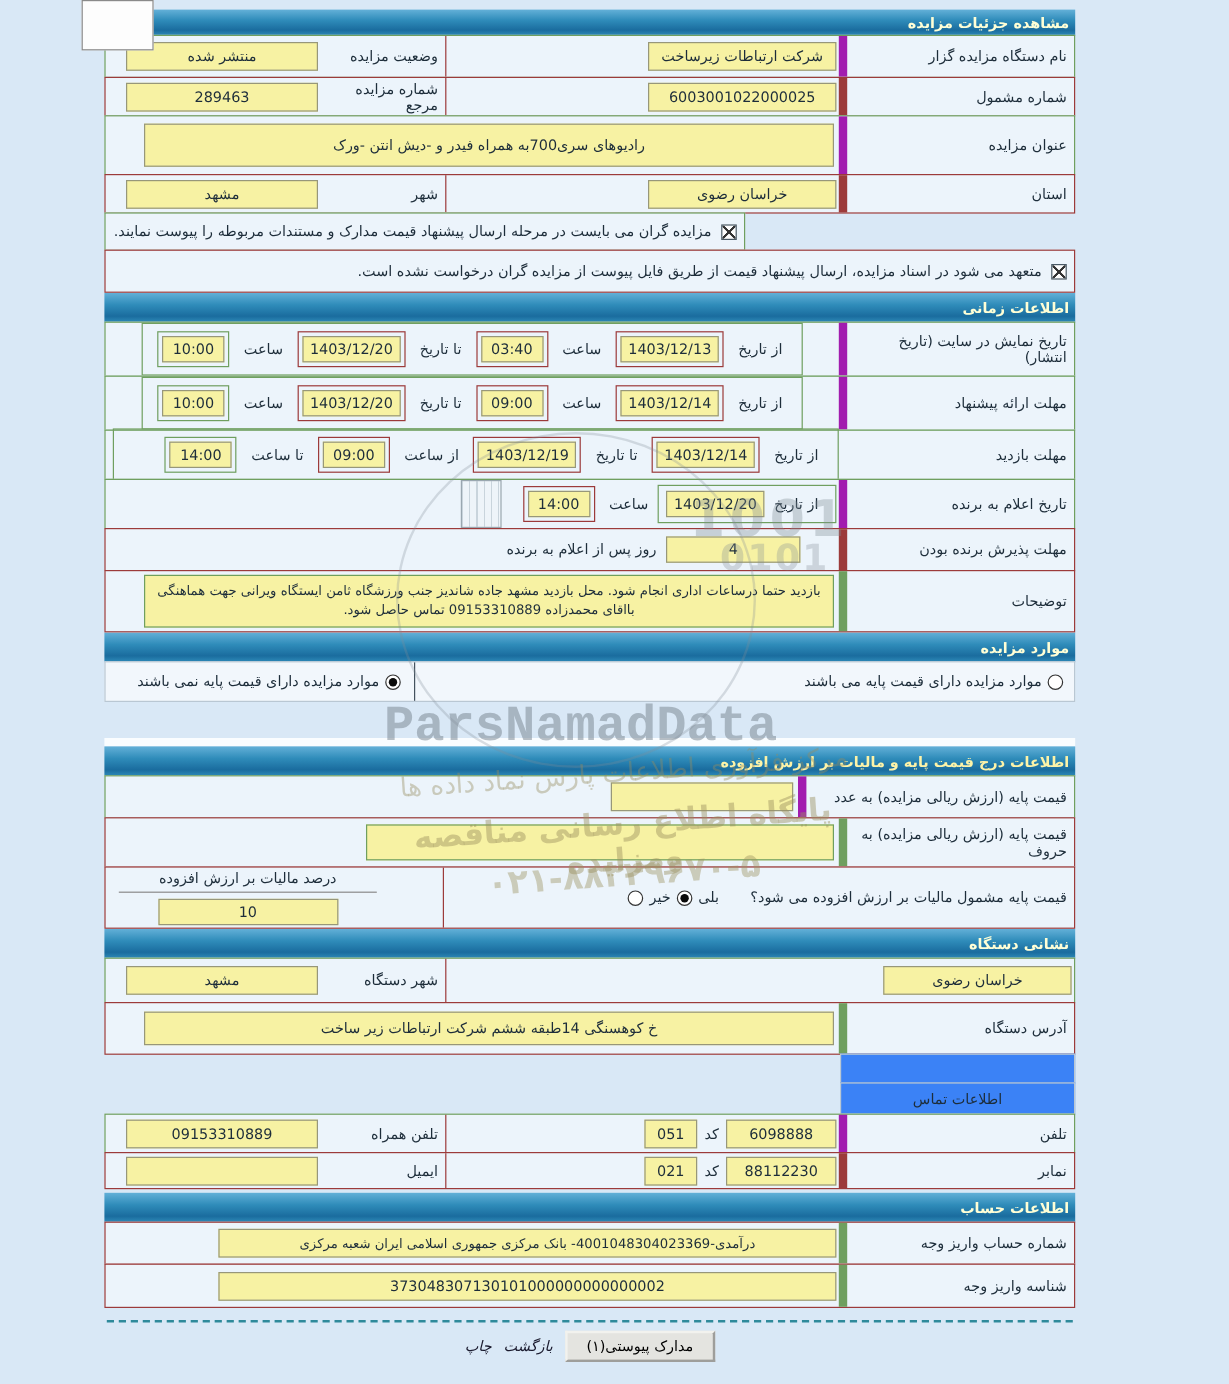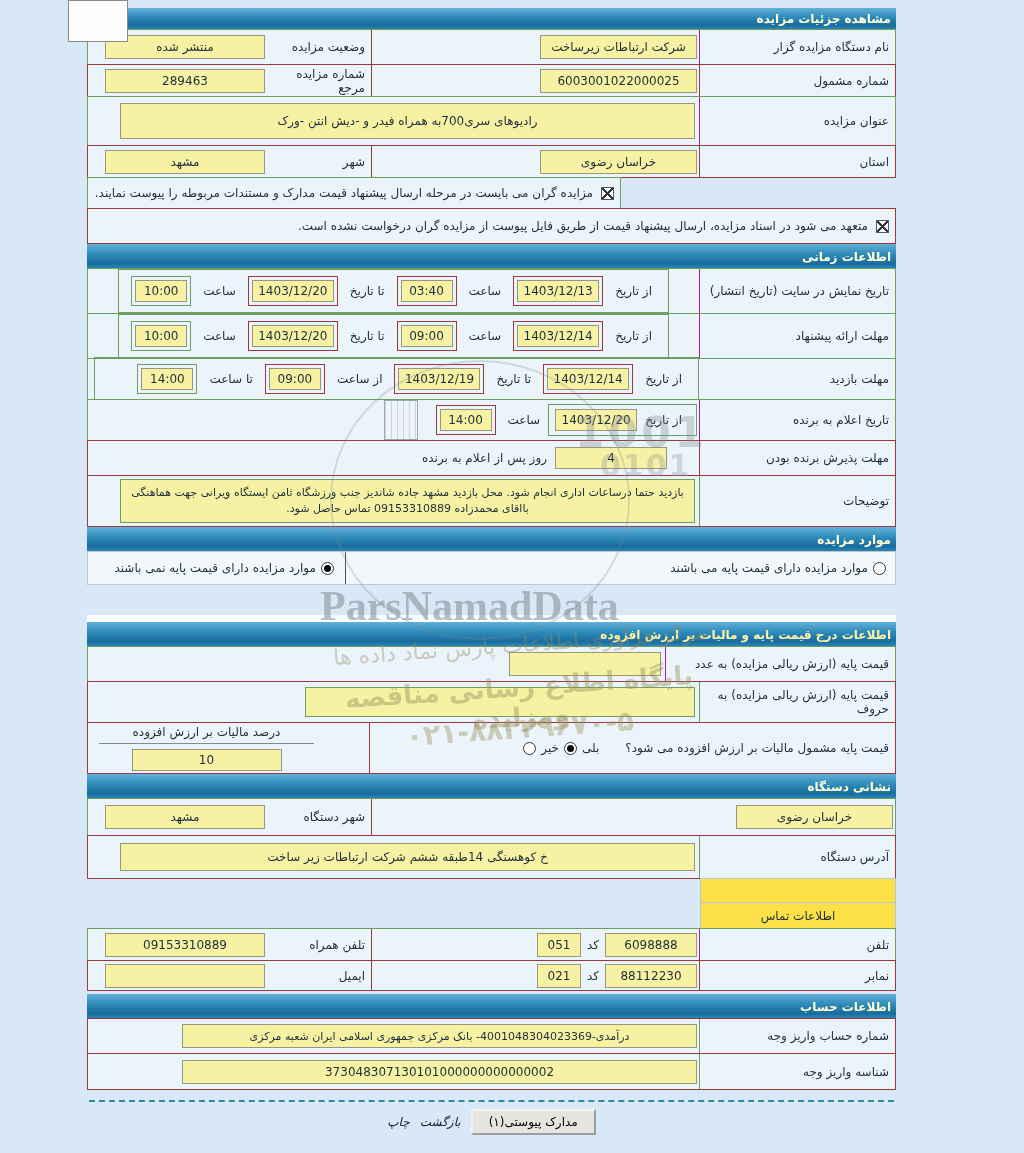--- a/index.html
+++ b/index.html
@@ -11,21 +11,21 @@
   
   .sec { height:25px; display:flex; align-items:center; padding:0 5px;
          background:linear-gradient(180deg,#63b0d8 0%,#2f8cba 40%,#1a6c9e 78%,#2f8cba 100%);
          color:#ffffd6; font-weight:bold; font-size:12px; }
   .sec.top { height:22px; }
 
   
   .row { display:flex; align-items:center; background:#ecf4fb; border:1px solid #6f9f5f; margin-top:-1px; position:relative; }
   .row.r { border-color:#9c3a3a; }
   .row.g { border-color:#6f9f5f; }
-  .lbl { width:196px; padding:0 6px; align-self:stretch; display:flex; align-items:center; border-left:1px solid #a21caf; }
+  .lbl { width:196px; padding:0 6px; align-self:stretch; display:flex; align-items:center; border-left:7px solid #a21caf; }
   .row.r > .lbl { border-left-color:#9c3a3a; }
   .half1 { flex:1; align-self:stretch; display:flex; align-items:center; border-left:1px solid #9c3a3a; padding:3px 2px; }
   .half2 { width:283px; display:flex; align-items:center; padding:3px 0; }
   .lbl2 { width:106px; padding:0 6px; }
 
   .ybox { background:#f7f2a3; border:1px solid #97977a; height:24px; display:flex; align-items:center; justify-content:center; padding:0 6px; overflow:hidden; white-space:nowrap; }
   .w160 { width:160px; } .w157 { width:157px; } .w92 { width:92px; } .w44 { width:44px; }
   .wide { width:575px; margin-right:4px; }
   .tall { height:36px; }
 
@@ -49,38 +49,38 @@
   .hatch { width:34px; height:40px; margin-right:14px; border:1px solid #9aa7b0;
            background:repeating-linear-gradient(90deg,#c9d4dc 0 1px,transparent 1px 6px),#eef4f9; }
 
   
   .pct { width:215px; text-align:center; margin:0 55px 0 0; }
   .pct-label { border-bottom:1px solid #8a8a8a; padding:2px 0 4px; }
   .pct .ybox { width:150px; margin:5px auto 2px; height:22px; }
 
   
   .side-only { background:transparent; border:none; justify-content:flex-start; }
-  .side-cell { width:196px; border:1px solid #b9c7d3; background:#fde047; align-self:stretch; display:flex; align-items:center; justify-content:center; }
+  .side-cell { width:196px; border:1px solid #b9c7d3; background:#3b82f6; align-self:stretch; display:flex; align-items:center; justify-content:center; }
 
   .spacer { height:30px; }
   .whiteband { height:7px; background:#fafdff; }
 
   
   .dashline { border-top:2px dashed #2f8a9b; margin:10px 2px 0; }
   .footer { display:flex; align-items:center; justify-content:center; gap:10px; margin-top:7px; }
   .btn { background:#e4e4e0; border:2px outset #f2f2ee; padding:4px 16px; font-size:12px; cursor:pointer; font-family:"DejaVu Sans",sans-serif; }
   .link { font-style:italic; color:#1a1a2e; cursor:pointer; }
 
   
   .white-box { position:absolute; left:68px; top:0; width:60px; height:42px; background:#fdfdfd; border:1px solid #8a8a8a; z-index:3; }
   .wm { position:absolute; z-index:5; pointer-events:none; }
   .wm-circle { left:330px; top:360px; width:300px; height:280px; border:2px solid rgba(130,140,150,0.28); border-radius:50%; }
   .wm-digits { left:575px; top:408px; font-size:42px; font-weight:bold; color:rgba(130,140,150,0.35); letter-spacing:4px; }
   .wm-digits2 { left:600px; top:448px; font-size:30px; font-weight:bold; color:rgba(130,140,150,0.30); letter-spacing:2px; }
-  .wm-brand { left:320px; top:582px; font-size:42px; font-weight:bold; color:rgba(125,138,150,0.55); font-family:Liberation Serif, serif; }
+  .wm-brand { left:320px; top:582px; font-size:42px; font-weight:bold; color:rgba(125,138,150,0.55); font-family:Liberation Mono, monospace; }
   .wm-fa1 { left:330px; top:632px; width:380px; text-align:center; font-size:22px; color:rgba(150,140,95,0.40); transform:rotate(-4deg); direction:rtl; }
   .wm-fa2 { left:325px; top:672px; width:390px; text-align:center; font-size:26px; font-weight:bold; color:rgba(155,145,95,0.45); transform:rotate(-4deg); direction:rtl; }
   .wm-fa3 { left:345px; top:712px; width:350px; text-align:center; font-size:28px; font-weight:bold; color:rgba(155,145,95,0.42); transform:rotate(-4deg); }
 </style>
 </head>
 <body>
 
 <div class="page">
 
   <div class="white-box"></div>

